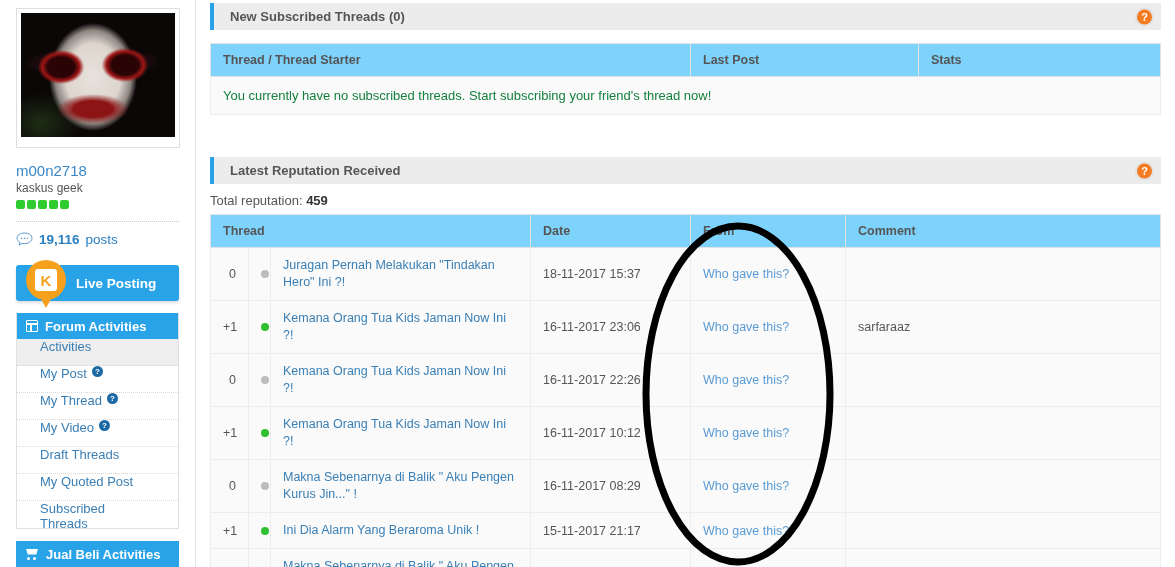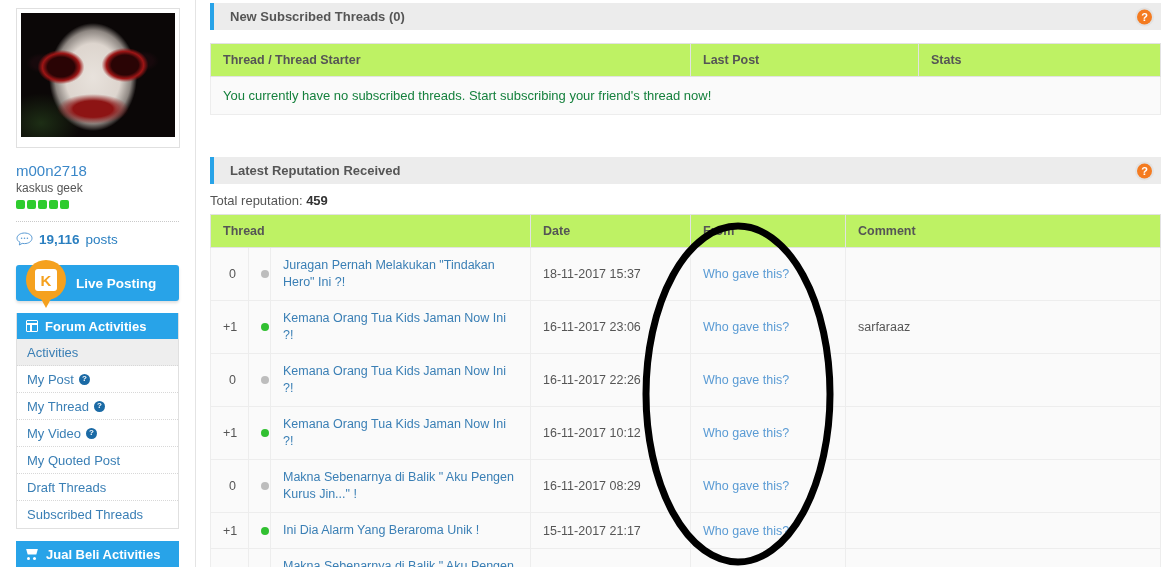--- a/index.html
+++ b/index.html
@@ -114,22 +114,22 @@
   .ico-cart:before {
     content: ""; position: absolute; left: 1px; top: 0; width: 12px; height: 6px;
     background: #fff; clip-path: polygon(0 0,100% 0,86% 100%,14% 100%);
   }
   .ico-cart:after {
     content: ""; position: absolute; left: 2px; bottom: 0; width: 3px; height: 3px;
     border-radius: 50%; background: #fff;
     box-shadow: 6px 0 0 #fff;
   }
   .nav-item {
-    height: 27px; display: flex; align-items: center; gap: 5px;
-    padding: 0 10px; font-size: 13px; color: #3a7fb5;
+    height: 27px; display: flex; align-items: flex-start; gap: 5px;
+    padding: 0 23px; font-size: 13px; color: #3a7fb5;
     border-bottom: 1px dotted #d8d8d8; cursor: pointer; background: #fff;
   }
   .nav-item:last-child { border-bottom: none; }
   .nav-item.active { background: #eeeeee; }
   .q-badge {
     width: 11px; height: 11px; border-radius: 50%; background: #1b6aa5;
     color: #fff; font-size: 8px; font-weight: bold;
     display: inline-flex; align-items: center; justify-content: center; line-height: 1;
   }
 
@@ -150,21 +150,21 @@
   .help-ico {
     position: absolute; right: 9px; top: 50%; transform: translateY(-50%);
     width: 15px; height: 15px; border-radius: 50%; background: #f47b20;
     color: #fff; font-size: 11px; font-weight: bold;
     display: flex; align-items: center; justify-content: center; line-height: 1;
     cursor: pointer; box-shadow: 0 0 0 2px #e2e2e2;
   }
 
   table.grid { width: 100%; border-collapse: collapse; table-layout: fixed; }
   table.grid th {
-    background: #bef264; color: #555; font-size: 12.5px; font-weight: bold;
+    background: #7dd3fc; color: #555; font-size: 12.5px; font-weight: bold;
     text-align: left; padding: 9px 12px;
     border: 1px solid #e2e2e2;
   }
   table.grid td {
     background: #fafafa; font-size: 12.5px; color: #555;
     padding: 9px 12px; border: 1px solid #ededed;
     vertical-align: middle;
   }
   .empty-msg { color: #15803d; font-size: 13px; }
 
@@ -249,24 +249,24 @@
       </div>
       <div class="nav-item">
         <span>My Thread</span>
         <span class="q-badge">?</span>
       </div>
       <div class="nav-item">
         <span>My Video</span>
         <span class="q-badge">?</span>
       </div>
       <div class="nav-item">
+        <span>Draft Threads</span>
+      </div>
+      <div class="nav-item">
         <span>My Quoted Post</span>
-      </div>
-      <div class="nav-item">
-        <span>Draft Threads</span>
       </div>
       <div class="nav-item">
         <span>Subscribed Threads</span>
       </div>
     </div>
 
     <div class="panel" style="border:none;">
       <div class="panel-head">
         <span class="ico-cart"></span>
         <span>Jual Beli Activities</span>

